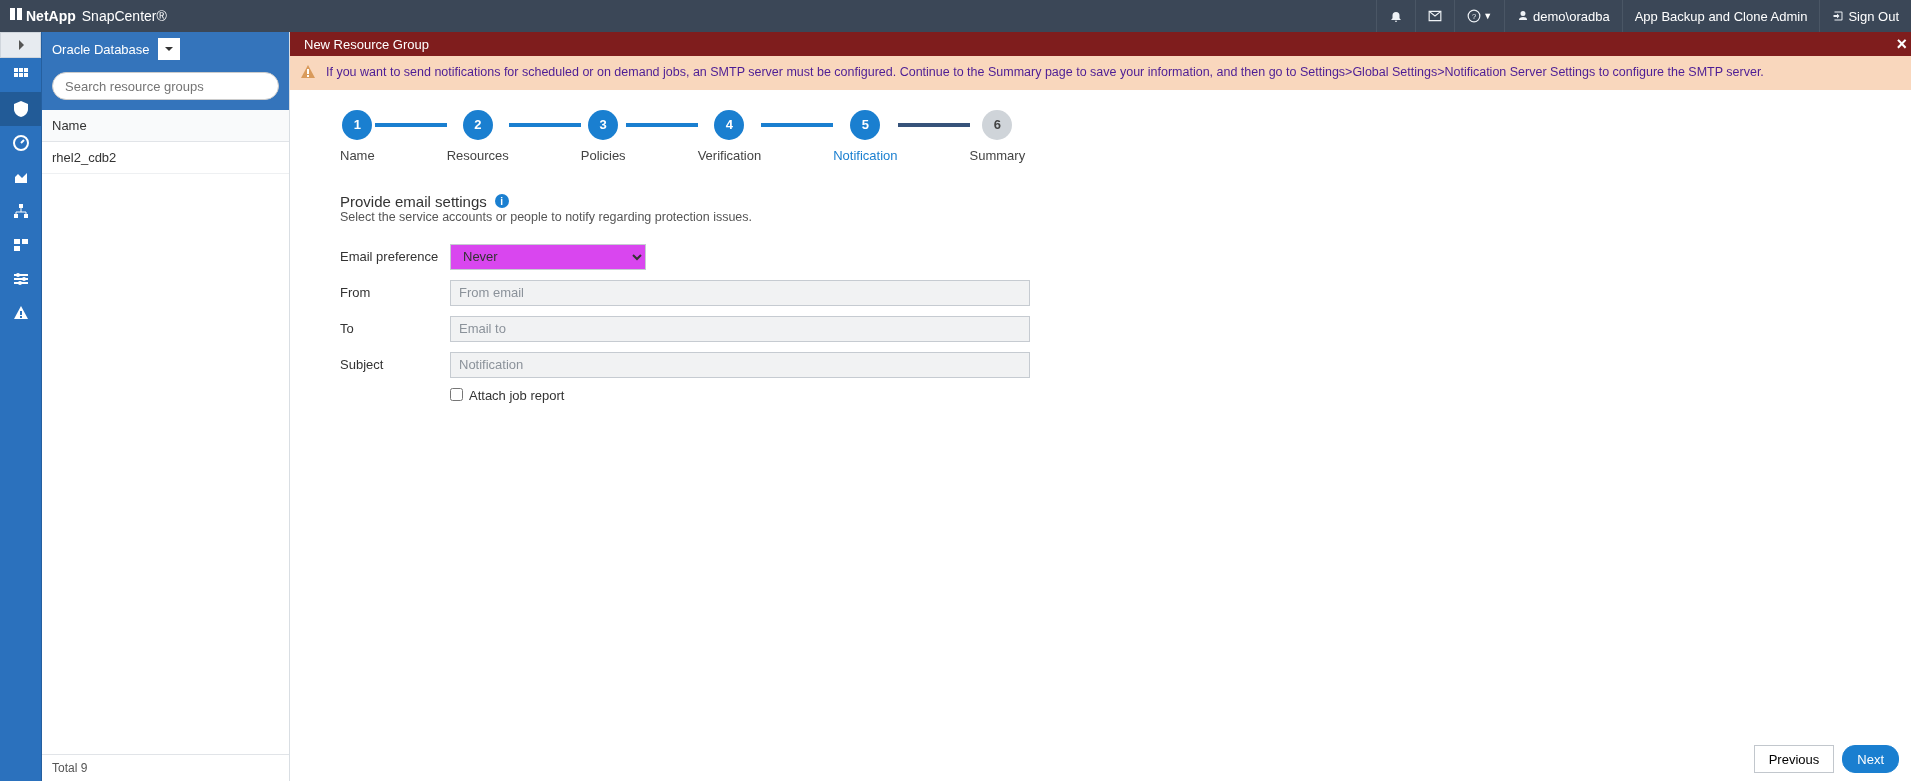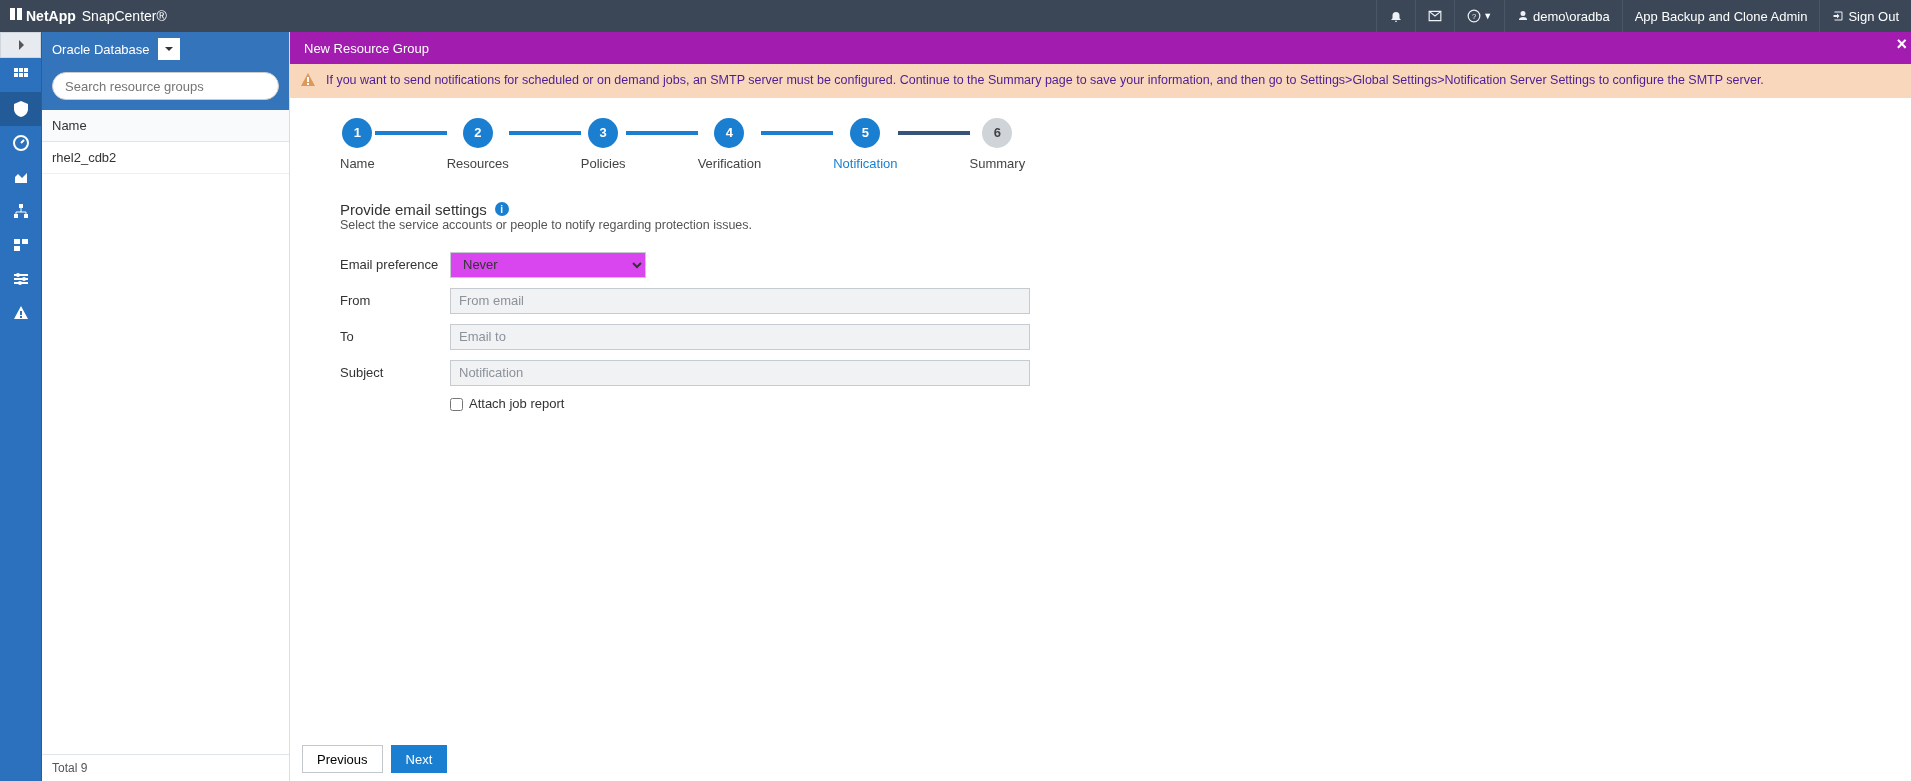--- a/index.html
+++ b/index.html
@@ -74,21 +74,21 @@
   .lp-row {
     padding:8px 10px; border-bottom:1px solid #eef0f2; font-size:13px; cursor:pointer;
   }
   .lp-footer {
     margin-top:auto; padding:6px 10px; border-top:1px solid #e1e4e8; font-size:12px; color:#555;
   }
 
   
   .main { flex:1; display:flex; flex-direction:column; position:relative; min-width:0;}
   .crumb {
-    background:#a21caf; color:#fff; height:32px; display:flex; align-items:center; padding:0 14px; font-size:13px;
+    background:#7f1d1d; color:#fff; height:24px; display:flex; align-items:center; padding:0 14px; font-size:13px;
     position:relative;
   }
   .crumb .close-x {
     position:absolute; right:4px; top:2px; color:#fff; font-size:18px; cursor:pointer; font-weight:bold;
   }
   .warnbar {
     background:#f9d7bd; color:#4c1d95; padding:8px 14px 8px 36px; font-size:12.5px; position:relative; line-height:1.4;
   }
   .warnbar .warn-icon {
     position:absolute; left:10px; top:8px;
@@ -119,31 +119,31 @@
   .form-sub { font-size:12.5px; color:#555; margin-bottom:20px;}
   .frow { display:flex; align-items:center; margin-bottom:10px; }
   .frow label { width:110px; font-size:13px; color:#333;}
   .frow .field { flex:0 0 580px;}
   .frow select, .frow input[type=text] {
     height:26px; border:1px solid #c6cbd1; background:#f1f2f3; padding:0 8px; font-size:13px; color:#333;
   }
   .frow select { width:196px; background:#d946ef;}
   .frow input[type=text] { width:580px; }
   .frow input::placeholder { color:#8b929a; }
-  .chkrow { margin-left:110px; display:flex; align-items:flex-end; gap:6px; font-size:13px; color:#333;}
+  .chkrow { margin-left:110px; display:flex; align-items:flex-start; gap:6px; font-size:13px; color:#333;}
 
   
   .footerbar {
     position:absolute; bottom:0; right:0; left:0;
-    display:flex; gap:8px; padding:8px 12px;
+    display:flex; justify-content:flex-end; gap:8px; padding:8px 12px;
   }
   .btn {
     height:28px; padding:0 14px; font-size:13px; border:1px solid #c2c7cd; background:#fff; cursor:pointer;
   }
-  .btn.primary { background:#1a7fd0; color:#fff; border-color:#1a7fd0; }
+  .btn.primary { background:#1a7fd0; color:#fff; border-color:#1a7fd0;border-radius:13px; }
 </style>
 </head>
 <body>
 
 <div class="topbar">
   <div class="brand">
     <span class="brand-logo">
       <svg width="12" height="12" viewBox="0 0 12 12">
           <rect x="0" y="0" width="5" height="12" fill="#fff"></rect>
           <rect x="7" y="0" width="5" height="12" fill="#fff"></rect>

